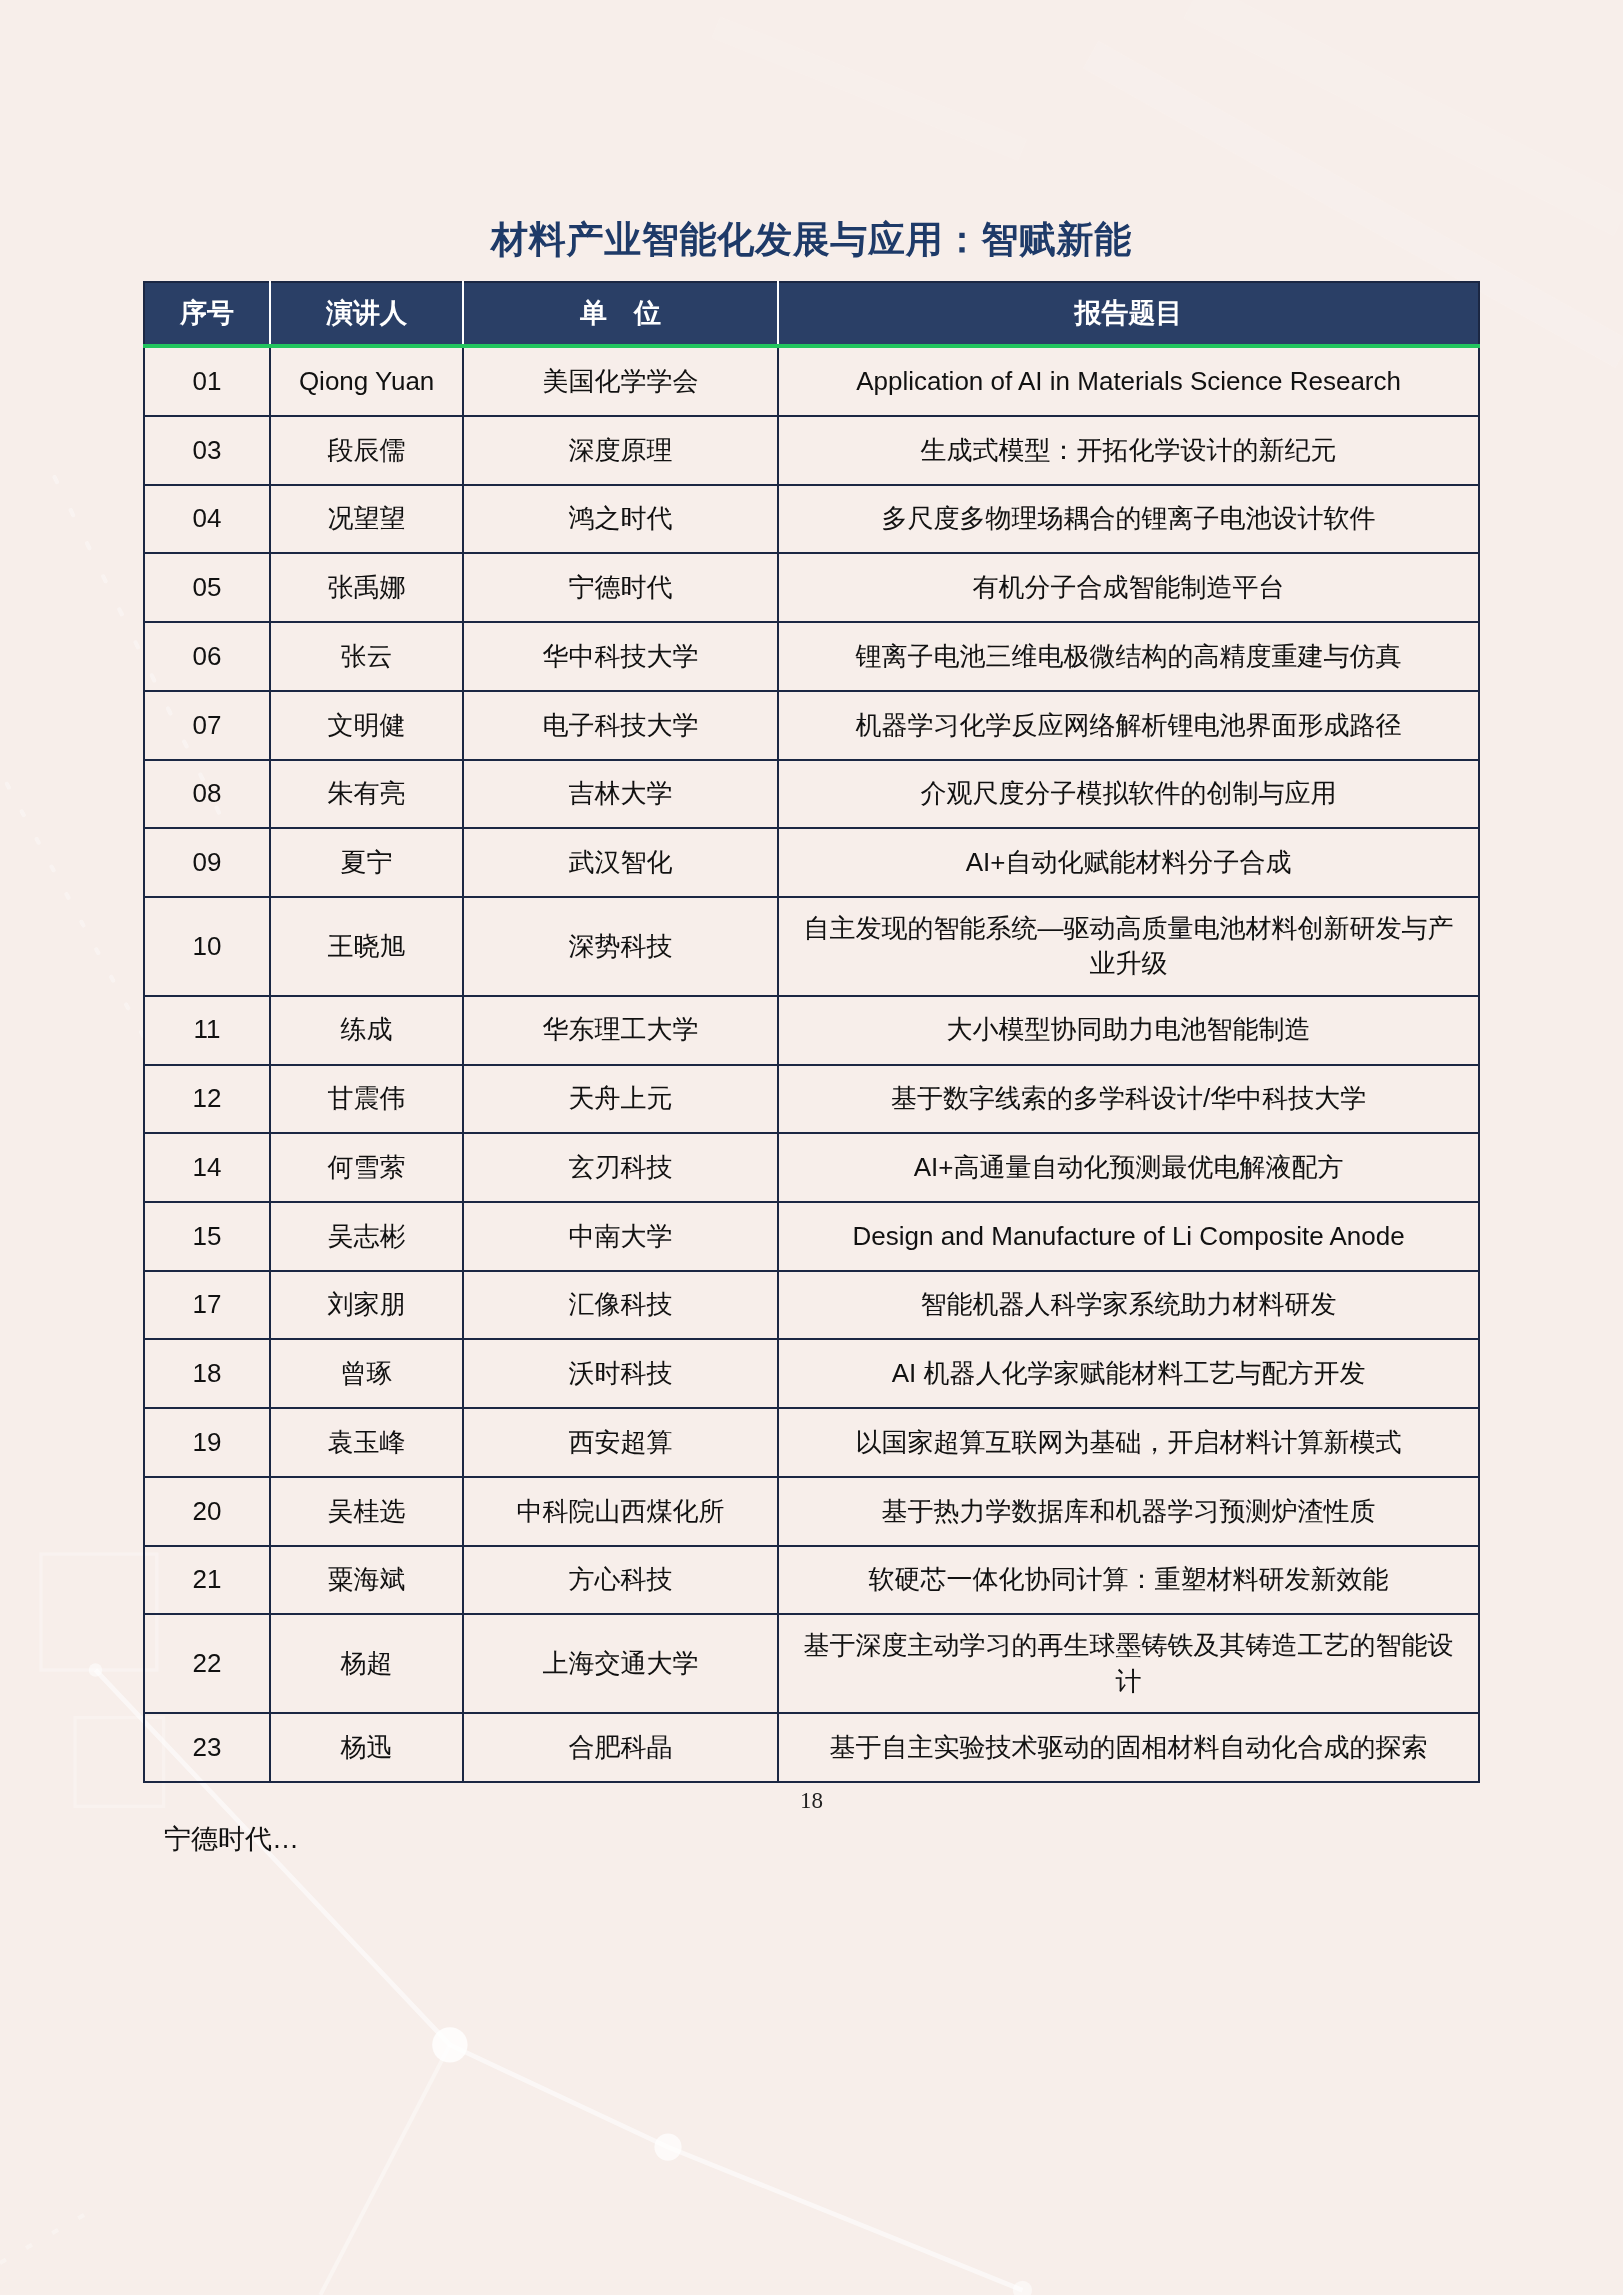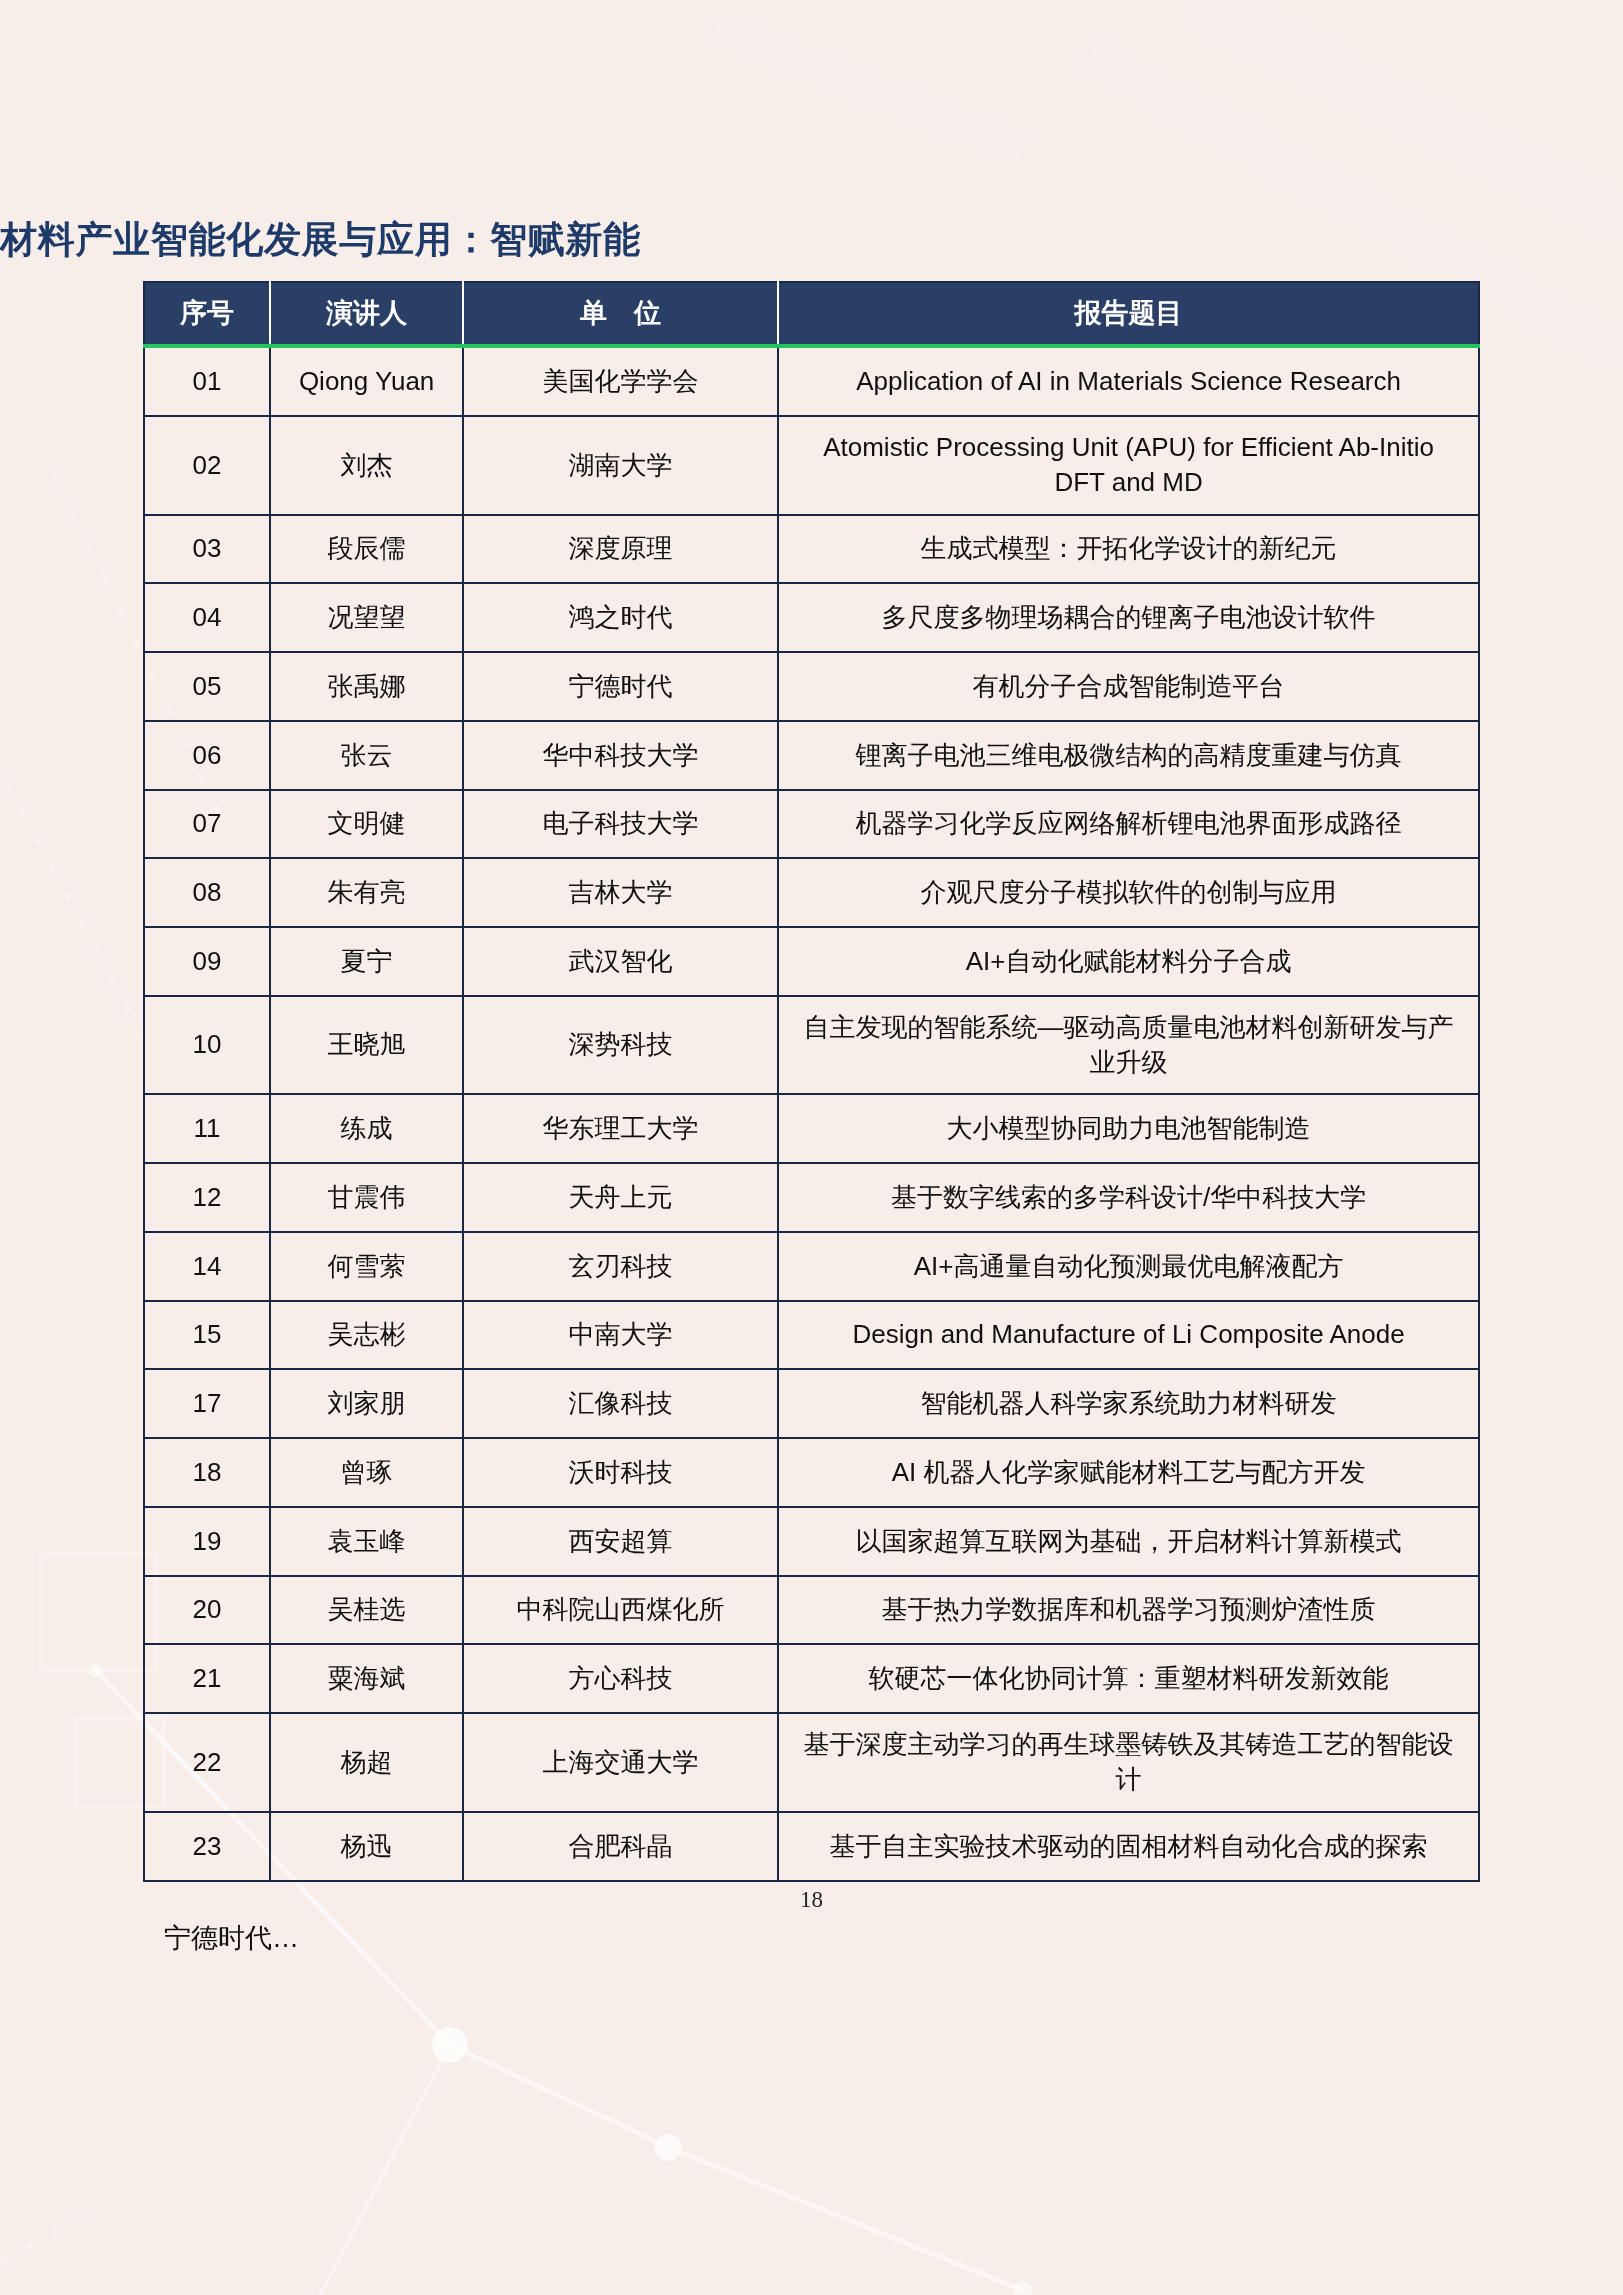--- a/index.html
+++ b/index.html
@@ -19,21 +19,21 @@
     inset: 0;
     z-index: 0;
     pointer-events: none;
   }
   .content {
     position: relative;
     z-index: 1;
   }
   .doc-title {
     margin: 220px 0 0 0;
-    text-align: left;
+    text-align: center;
     font-size: 37px;
     font-weight: 700;
     color: #1e3a68;
     line-height: 1.1;
     letter-spacing: 0.7px;
   }
   table.schedule {
     width: 1337px;
     margin: 20.5px auto 0 auto;
     border-collapse: collapse;
@@ -123,26 +123,20 @@
         </tr>
       </thead>
       <tbody>
   <tr>
     <td class="c-no">01</td>
     <td class="c-speaker">Qiong Yuan</td>
     <td class="c-org">美国化学学会</td>
     <td class="c-title">Application of AI in Materials Science Research</td>
   </tr>
 
-  <tr>
-    <td class="c-no">02</td>
-    <td class="c-speaker">刘杰</td>
-    <td class="c-org">湖南大学</td>
-    <td class="c-title">Atomistic Processing Unit (APU) for Efficient Ab-Initio DFT and MD</td>
-  </tr>
 
   <tr>
     <td class="c-no">03</td>
     <td class="c-speaker">段辰儒</td>
     <td class="c-org">深度原理</td>
     <td class="c-title">生成式模型：开拓化学设计的新纪元</td>
   </tr>
 
   <tr>
     <td class="c-no">04</td>

